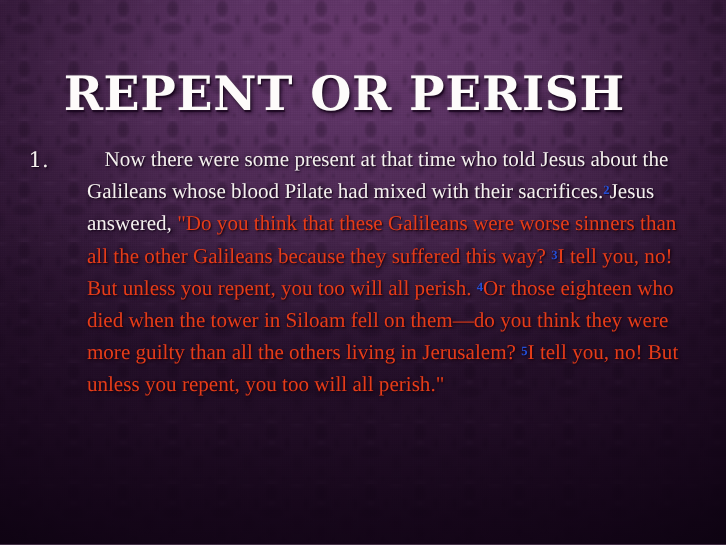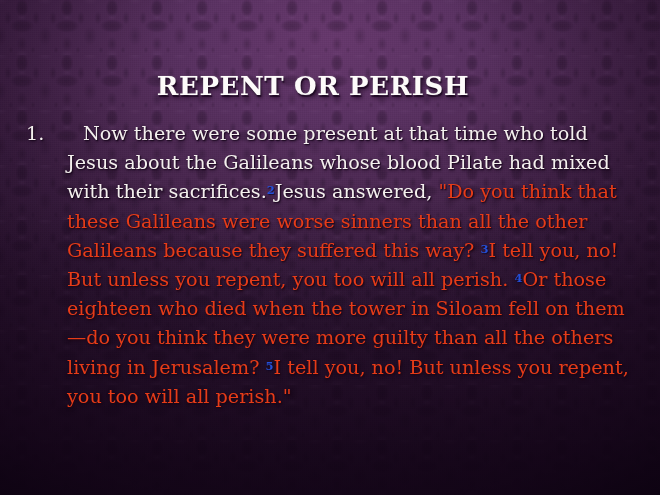--- a/index.html
+++ b/index.html
@@ -80,21 +80,21 @@
 
   
   .title {
     position: absolute;
     top: 66px;
     left: 0;
     width: 626px;
     text-align: center;
     font-family: "DejaVu Serif", "Liberation Serif", serif;
     font-weight: bold;
-    font-size: 26px;
+    font-size: 43px;
     line-height: 40px;
     letter-spacing: 0.6px;
     color: #fdfbfa;
     text-shadow:
       1px 2px 1px rgba(26,6,30,0.85),
       2px 3px 4px rgba(20,4,24,0.60),
       0 0 2px rgba(255,255,255,0.25);
     white-space: nowrap;
   }
 
@@ -117,22 +117,23 @@
   }
 
   .marker {
     position: absolute;
     left: 4px;
     top: 0;
     color: #f4f0ee;
   }
 
   .para {
-    margin: 0;
+    margin: 12px;
     text-indent: 16px;
+    font-family: Liberation Serif, serif;
   }
 
   .white-text { color: #f4f0ee; }
 
   .red-text {
     color: #e63c18;
     text-shadow: 1px 1px 1px rgba(30,6,20,0.80), 1px 2px 3px rgba(24,4,18,0.55);
   }
 
   sup.verse {

